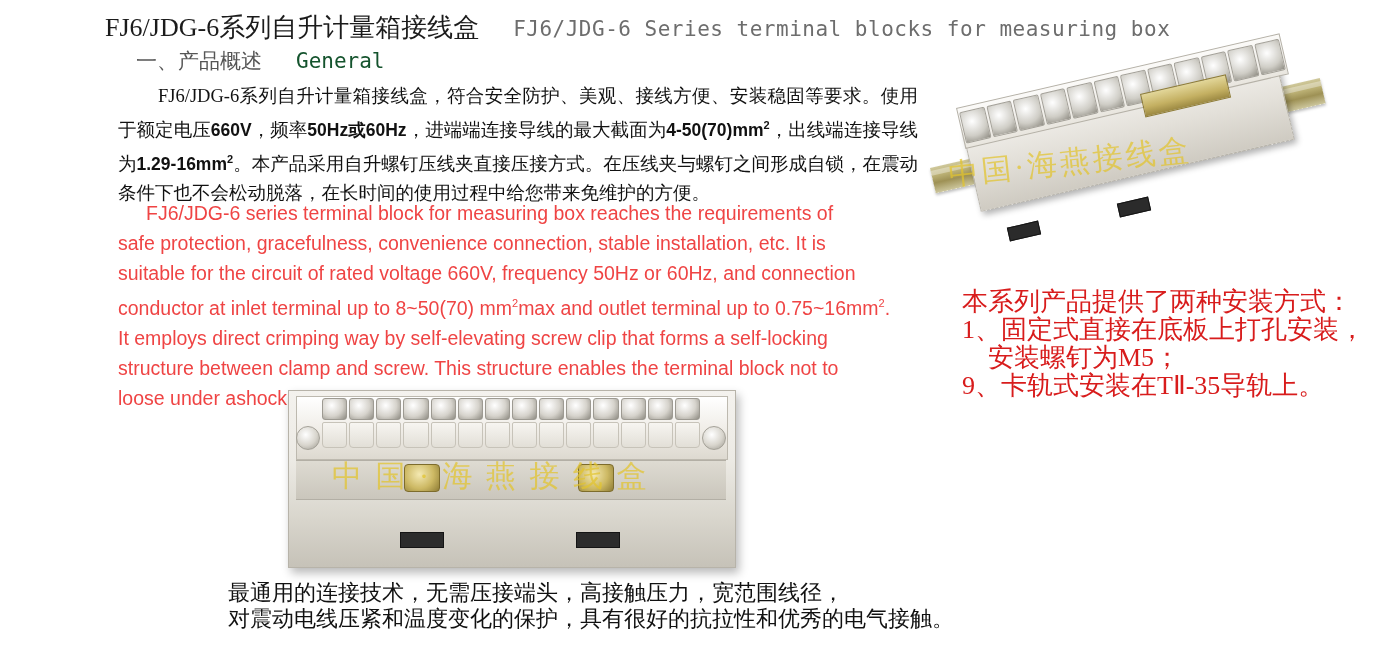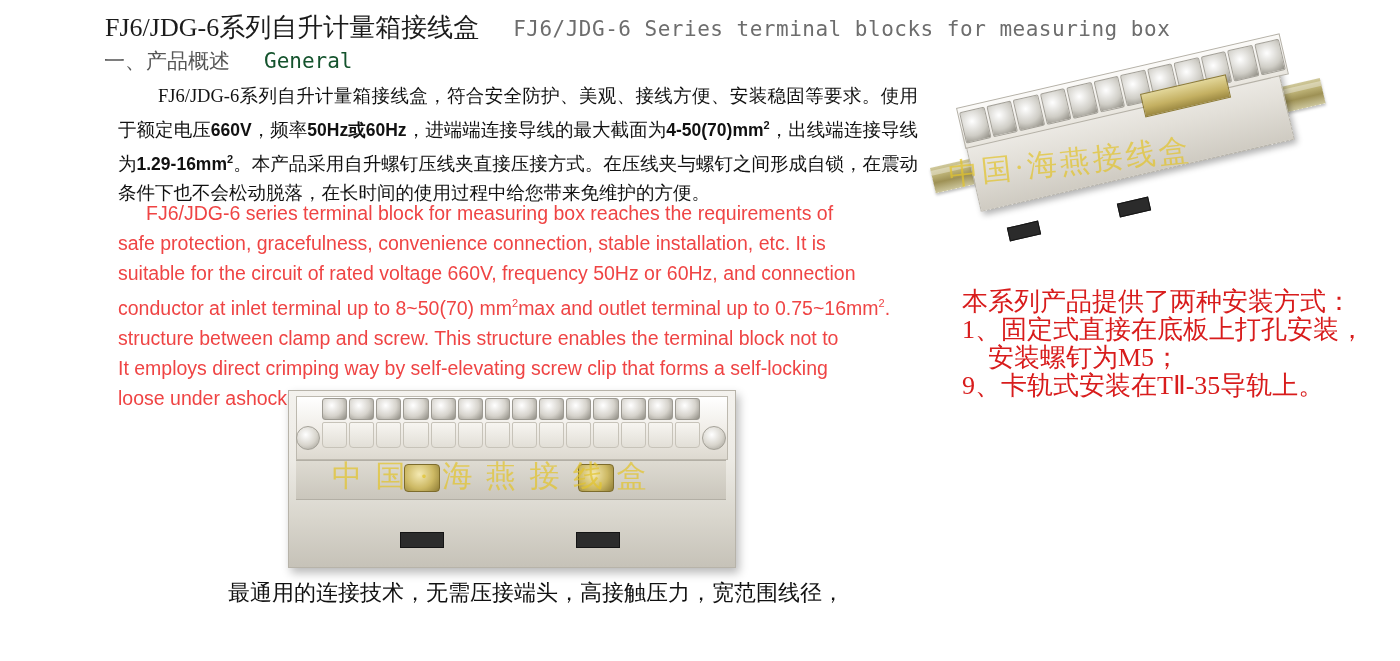--- a/index.html
+++ b/index.html
@@ -44,20 +44,21 @@
   .subtitle-row {
     position: absolute;
     left: 104px;
     top: 47px;
     white-space: nowrap;
   }
   .subtitle-cn {
     font-family: "Liberation Serif", serif;
     font-size: 21px;
     color: #565656;
+    margin-left: 32px;
   }
   .subtitle-en {
     font-family: "DejaVu Sans Mono", monospace;
     font-size: 21px;
     color: #14532d;
     margin-left: 34px;
   }
 
   
   .cn-body {
@@ -335,22 +336,22 @@
 
   <div class="cn-body">
     <p><span class="indent"></span><span>FJ6/JDG-6系列自升计量箱接线盒，符合安全防护、美观、接线方便、安装稳固等要求。使用于额定电压</span><b>660V</b><span>，频率</span><b>50Hz或60Hz</b><span>，进端端连接导线的最大截面为</span><b>4-50(70)mm</b><b><sup>2</sup></b><span>，出线端连接导线为</span><b>1.29-16mm</b><b><sup>2</sup></b><span>。本产品采用自升螺钉压线夹直接压接方式。在压线夹与螺钉之间形成自锁，在震动条件下也不会松动脱落，在长时间的使用过程中给您带来免维护的方便。</span></p>
   </div>
 
   <div class="en-body">
     <p><span class="indent"></span><span>FJ6/JDG-6 series terminal block for measuring box reaches the requirements of</span></p>
     <p>safe protection, gracefulness, convenience connection, stable installation, etc. It is</p>
     <p>suitable for the circuit of rated voltage 660V, frequency 50Hz or 60Hz, and connection</p>
     <p><span>conductor at inlet terminal up to 8~50(70) mm</span><sup>2</sup><span>max and outlet terminal up to 0.75~16mm</span><sup>2</sup><span>.</span></p>
+    <p>It employs direct crimping way by self-elevating screw clip that forms a self-locking</p>
     <p>structure between clamp and screw. This structure enables the terminal block not to</p>
-    <p>It employs direct crimping way by self-elevating screw clip that forms a self-locking</p>
     <p>loose under ashock.</p>
   </div>
 
   <div class="photo-tr">
     <div class="tr-rail"></div>
     <div class="tr-body"></div>
     <div class="tr-top">
       <span class="screw"></span>
       <span class="screw"></span>
       <span class="screw"></span>
@@ -417,15 +418,16 @@
     <div class="bc-mid"></div>
     <div class="bc-bigscrew b1"></div>
     <div class="bc-bigscrew b2"></div>
     <div class="bc-vent v1"></div>
     <div class="bc-vent v2"></div>
   </div>
   <div class="wm wm-bc">中 国 · 海 燕 接 线 盒</div>
 
   <div class="bottom-caption">
     <p>最通用的连接技术，无需压接端头，高接触压力，宽范围线径，</p>
+    <p>对震动电线压紧和温度变化的保护，具有很好的抗拉性和优秀的电气接触。</p>
   </div>
 
 </div>
 
 </body></html>

